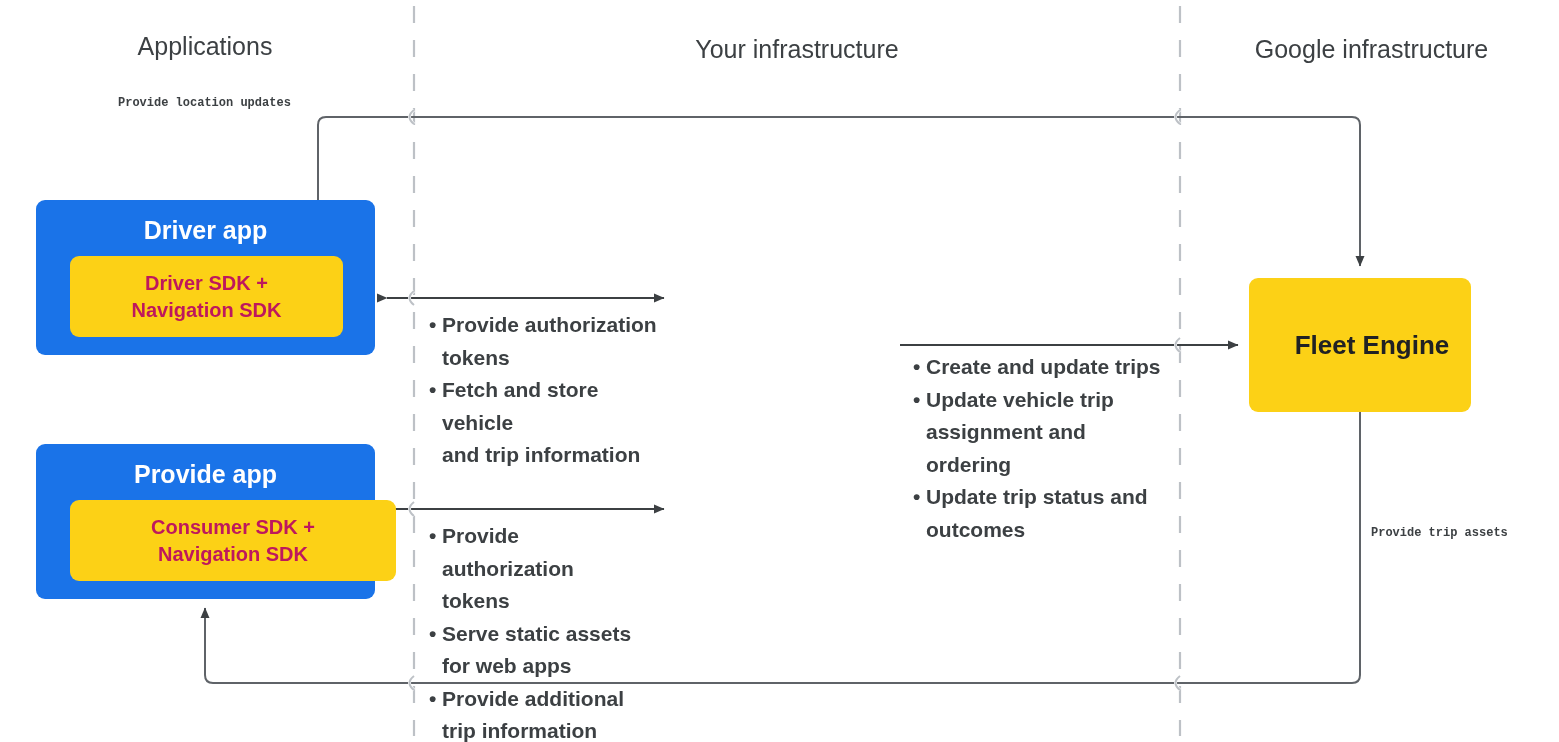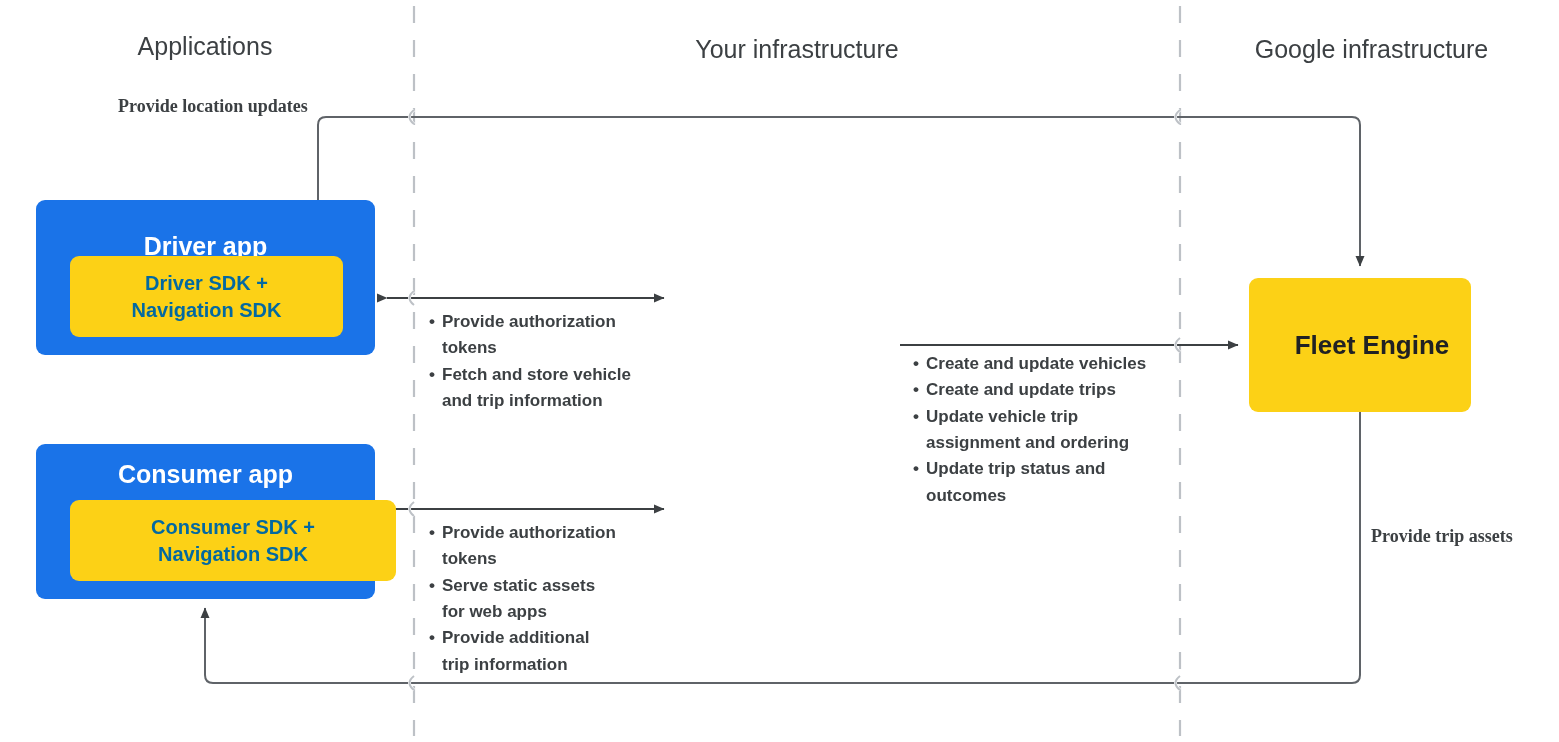--- a/index.html
+++ b/index.html
@@ -36,51 +36,51 @@
   }
   .inner-chip{
     position:absolute;
     background:#fcd116;
     border-radius:9px;
     display:flex;
     align-items:center;
     justify-content:center;
   }
   .chip-label{
-    color:#0369a1;
+    color:#be185d;
     font-size:20px;
     font-weight:bold;
     line-height:1.35;
     text-align:center;
     white-space:pre-line;
     font-family:"Liberation Sans","DejaVu Sans",sans-serif;
   }
   .fleet-label{
     color:#202124;
     font-size:26px;
     font-weight:bold;
     text-align:center;
     width:100%;
     white-space:nowrap;
     font-family:"Liberation Sans","DejaVu Sans",sans-serif;
     padding-left:24px;
   }
 
   .edge-label{
     position:absolute;
-    font-size:18px;
+    font-size:12px;
     font-weight:bold;
     color:#3c4043;
     white-space:nowrap;
-    font-family:Liberation Serif, serif;
+    font-family:Liberation Mono, monospace;
   }
 
   .bullets{
     position:absolute;
-    font-size:17px;
+    font-size:21px;
     font-weight:bold;
     color:#3c4043;
     line-height:1.55;
     font-family:"Liberation Sans","DejaVu Sans",sans-serif;
   }
   .bullets ul{margin:0;padding:0;list-style:none;}
   .bullets li{
     position:relative;
     padding-left:13px;
     margin:0;
@@ -137,29 +137,29 @@
     <path d="M414,676 q-9,7 0,14" fill="none" stroke="#bdc1c6" stroke-width="2"></path>
     <path d="M1180,676 q-9,7 0,14" fill="none" stroke="#ffffff" stroke-width="3"></path>
     <path d="M1180,676 q-9,7 0,14" fill="none" stroke="#bdc1c6" stroke-width="2"></path>
   </svg>
 
   <div class="col-header" style="left:0px;top:32px;width:410px;">Applications</div>
   <div class="col-header" style="left:418px;top:35px;width:758px;">Your infrastructure</div>
   <div class="col-header" style="left:1184px;top:35px;width:375px;">Google infrastructure</div>
 
   <div class="node blue" style="left:36px;top:200px;width:339px;height:155px;">
-    <div class="node-title" style="margin-top:32px;">Driver app</div>
+    <div class="node-title" style="margin-top:16px;">Driver app</div>
     <div class="inner-chip" style="left:34px;top:56px;width:273px;height:81px;">
       <div class="chip-label">Driver SDK +
 Navigation SDK</div>
     </div>
   </div>
 
   <div class="node blue" style="left:36px;top:444px;width:339px;height:155px;">
-    <div class="node-title" style="margin-top:16px;">Consumer app</div>
+    <div class="node-title" style="margin-top:16px;">Provide app</div>
     <div class="inner-chip" style="left:34px;top:56px;width:326px;height:81px;">
       <div class="chip-label">Consumer SDK +
 Navigation SDK</div>
     </div>
   </div>
 
 
   <div class="node yellow" style="left:1249px;top:278px;width:222px;height:134px;display:flex;align-items:center;justify-content:center;">
     <div class="fleet-label">Fleet Engine</div>
   </div>
@@ -182,21 +182,20 @@
 tokens</li>
       <li>Serve static assets
 for web apps</li>
       <li>Provide additional
 trip information</li>
     </ul>
   </div>
 
   <div class="bullets" style="left:913px;top:351px;width:260px;">
     <ul>
-      <li>Create and update vehicles</li>
       <li>Create and update trips</li>
       <li>Update vehicle trip
 assignment and ordering</li>
       <li>Update trip status and
 outcomes</li>
     </ul>
   </div>
 
 </div>
 

